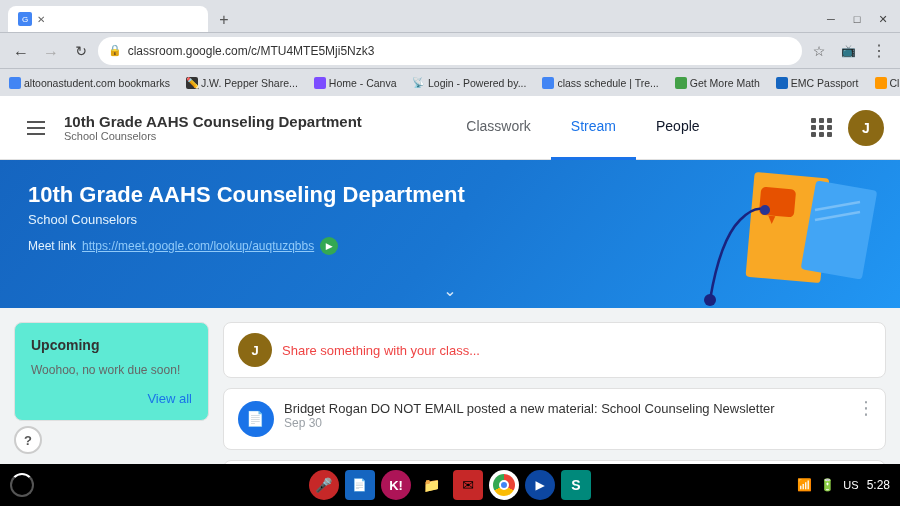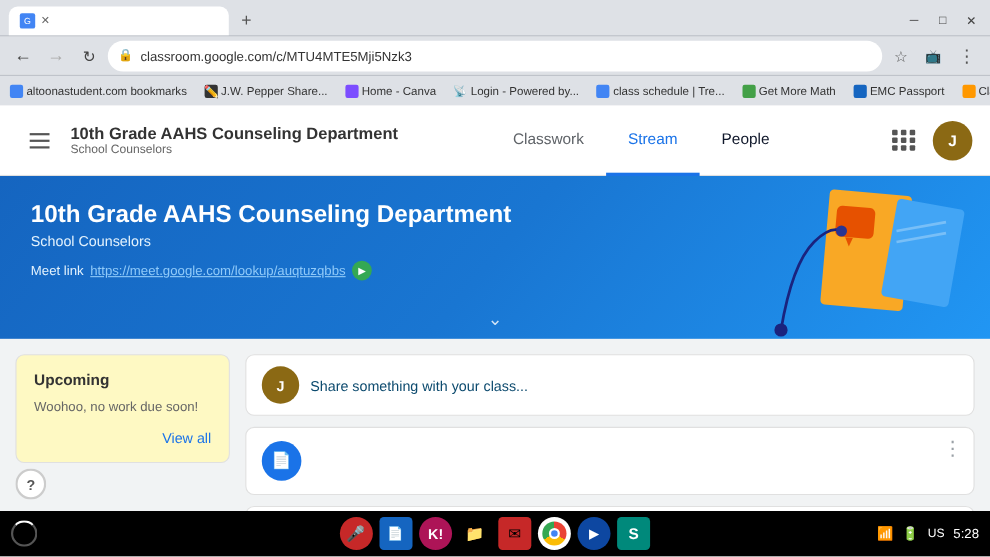--- a/index.html
+++ b/index.html
@@ -167,40 +167,46 @@
           <circle cx="105" cy="50" r="5" fill="#283593"></circle>
         </svg>
       </div>
 
       <div style="position:absolute;bottom:8px;left:50%;transform:translateX(-50%);color:#fff;opacity:0.8;cursor:pointer;font-size:16px;">⌄</div>
     </div>
 
     <div style="display:flex;gap:14px;padding:14px;background:#f1f3f4;">
 
       <div style="width:195px;flex-shrink:0;">
-        <div style="background:#fef9c3;border-radius:8px;padding:14px 16px;border:1px solid #e0e0e0;">
+        <div style="background:#5eead4;border-radius:8px;padding:14px 16px;border:1px solid #e0e0e0;">
           <div style="font-size:14px;font-weight:600;color:#333;margin-bottom:10px;">Upcoming</div>
           <div style="font-size:12px;color:#666;margin-bottom:14px;">Woohoo, no work due soon!</div>
           <div style="font-size:13px;color:#1a73e8;text-align:right;cursor:pointer;display:block;">
             <span>View all</span>
           </div>
         </div>
 
         <div style="position:fixed;left:14px;bottom:52px;width:28px;height:28px;border-radius:50%;background:#fff;border:2px solid #ccc;display:flex;align-items:center;justify-content:center;cursor:pointer;font-size:13px;color:#555;font-weight:bold;">?</div>
       </div>
 
       <div style="flex:1;display:flex;flex-direction:column;gap:10px;">
 
         <div style="background:#fff;border-radius:8px;padding:10px 14px;border:1px solid #e0e0e0;display:flex;align-items:center;gap:10px;cursor:pointer;">
           <div style="width:34px;height:34px;border-radius:50%;background:#8b6914;flex-shrink:0;display:flex;align-items:center;justify-content:center;color:#fff;font-size:13px;font-weight:bold;">J</div>
-          <span style="font-size:13px;color:#0c4a6e;flex:1;">Share something with your class...</span>
+          <span style="font-size:13px;color:#ef4444;flex:1;">Share something with your class...</span>
         </div>
 
         <div style="background:#fff;border-radius:8px;border:1px solid #e0e0e0;padding:12px 14px;display:flex;align-items:flex-start;gap:10px;position:relative;">
           <div style="width:36px;height:36px;border-radius:50%;background:#1a73e8;display:flex;align-items:center;justify-content:center;color:#fff;font-size:15px;flex-shrink:0;">📄</div>
+          <div style="flex:1;">
+            <div style="font-size:13px;color:#333;">
+              <span>Bridget Rogan DO NOT EMAIL posted a new material: School Counseling Newsletter</span>
+            </div>
+            <div style="font-size:12px;color:#9aa0a6;">Sep 30</div>
+          </div>
           <div style="position:absolute;right:10px;top:10px;font-size:18px;color:#9aa0a6;cursor:pointer;line-height:1;">⋮</div>
         </div>
 
         <div style="background:#fff;border-radius:8px;border:1px solid #e0e0e0;padding:12px 14px;display:flex;align-items:flex-start;gap:10px;position:relative;">
           
           
           
         </div>
 
       </div>

